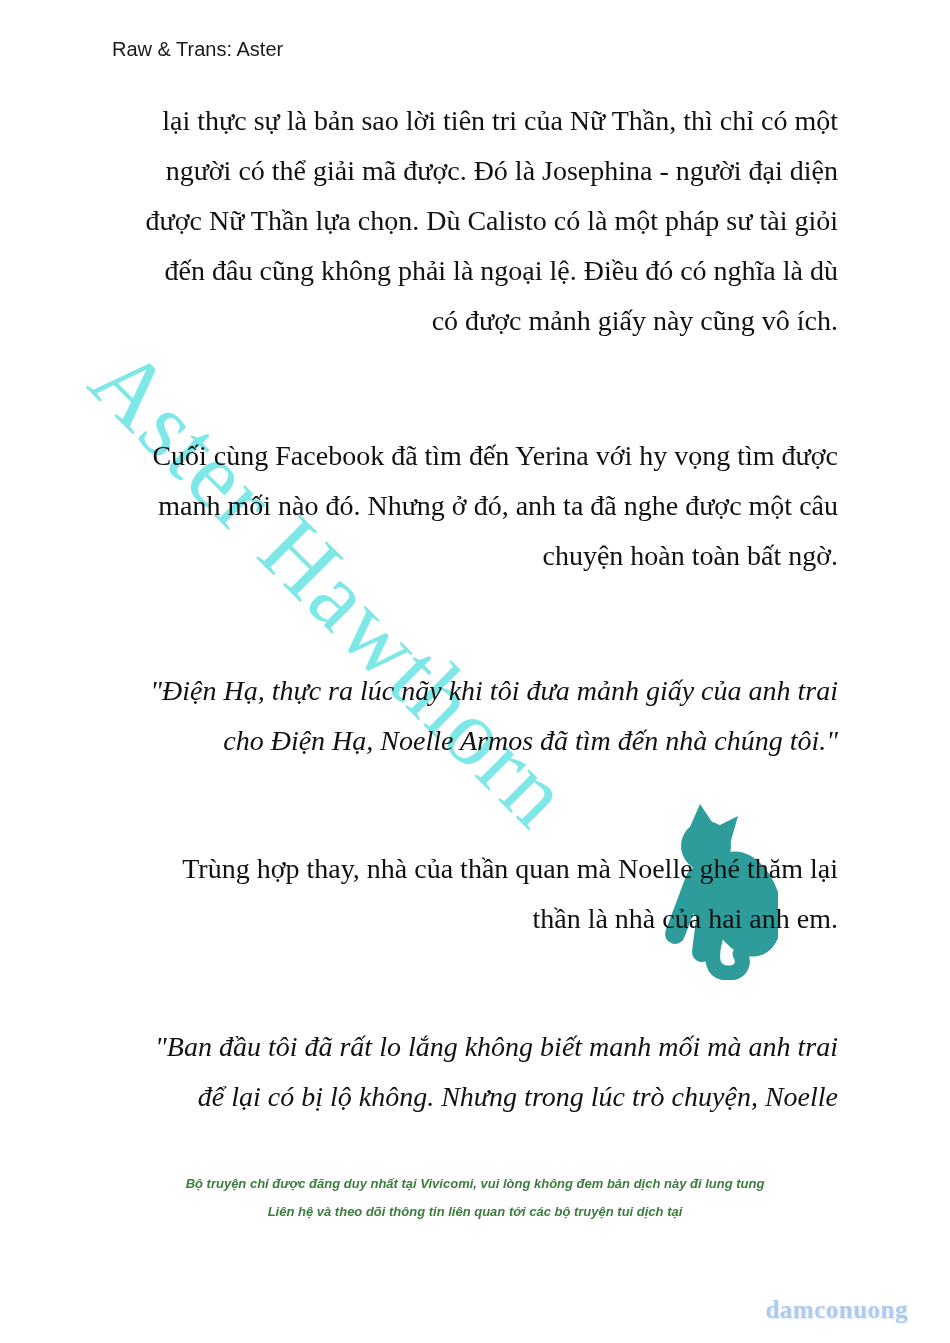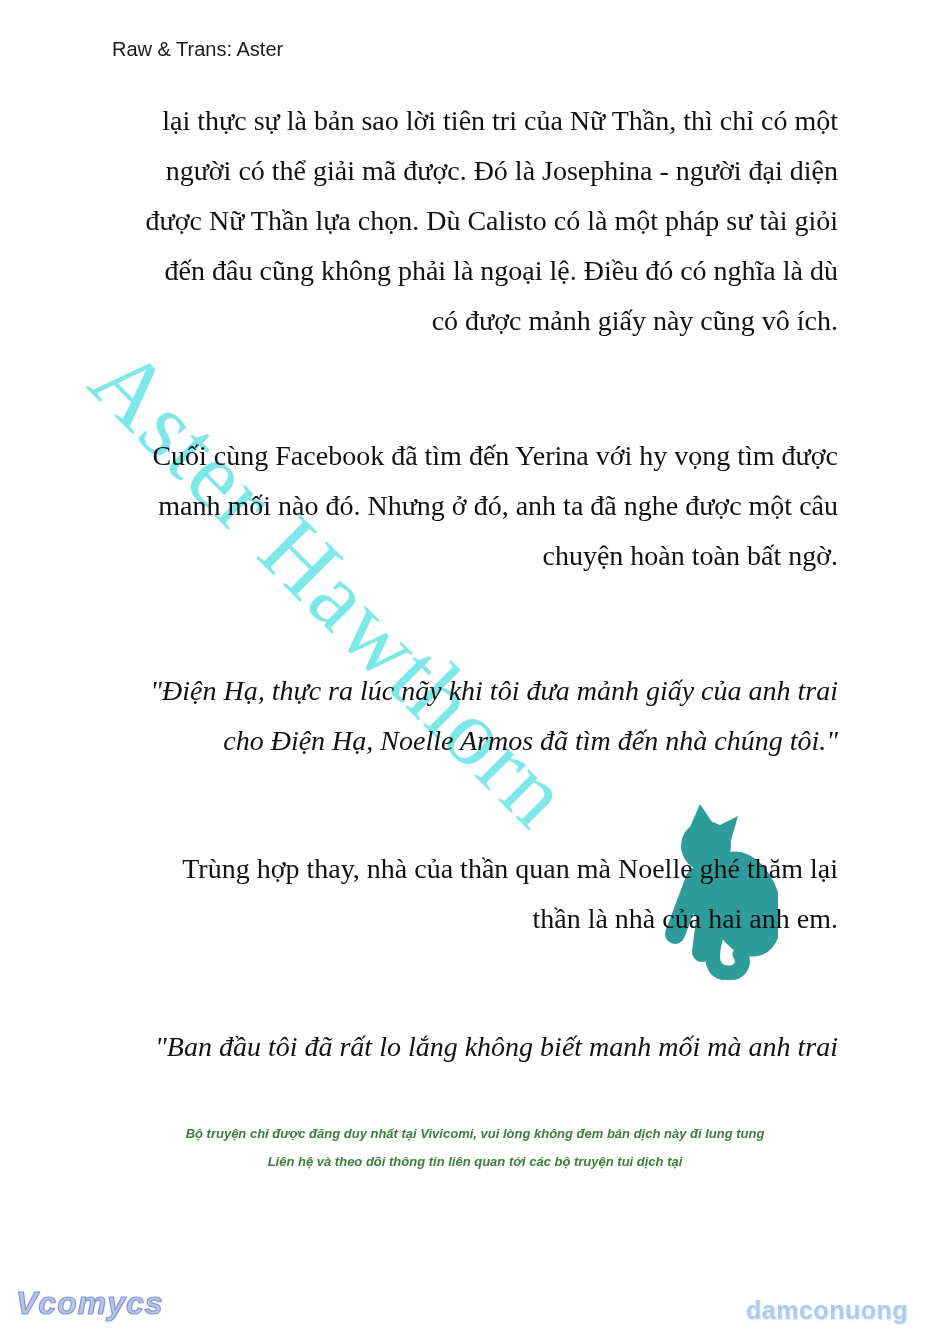--- a/index.html
+++ b/index.html
@@ -72,21 +72,21 @@
     font-weight:bold;
     font-size:32px;
     letter-spacing:1px;
     color:#b9c4ea;
     -webkit-text-stroke:1.2px #8396d2;
   }
   .brand-right{
     position:absolute;
     right:42px;top:1296px;
     z-index:1;
-    font-family:Liberation Sans, sans-serif;
+    font-family:Liberation Serif, serif;
     font-weight:bold;
     font-size:25px;
     letter-spacing:0.5px;
     color:#aecbee;
     text-shadow:1px 1px 2px #d8e6f7;
   }
 </style>
 </head>
 <body>
 
@@ -132,25 +132,25 @@
       <div class="line">cho Điện Hạ, Noelle Armos đã tìm đến nhà chúng tôi."</div>
     </div>
 
     <div class="para p4">
       <div class="line">Trùng hợp thay, nhà của thần quan mà Noelle ghé thăm lại</div>
       <div class="line">thần là nhà của hai anh em.</div>
     </div>
 
     <div class="para italic p5">
       <div class="line">"Ban đầu tôi đã rất lo lắng không biết manh mối mà anh trai</div>
+      <div class="line">để lại có bị lộ không. Nhưng trong lúc trò chuyện, Noelle</div>
     </div>
 
     <div class="footer">
       <div>Bộ truyện chỉ được đăng duy nhất tại Vivicomi, vui lòng không đem bản dịch này đi lung tung</div>
       <div>Liên hệ và theo dõi thông tin liên quan tới các bộ truyện tui dịch tại</div>
     </div>
 
   </div>
 
-  <div class="brand-left">Vcomycs</div>
   <div class="brand-right">damconuong</div>
 
 </div>
 
 </body></html>

